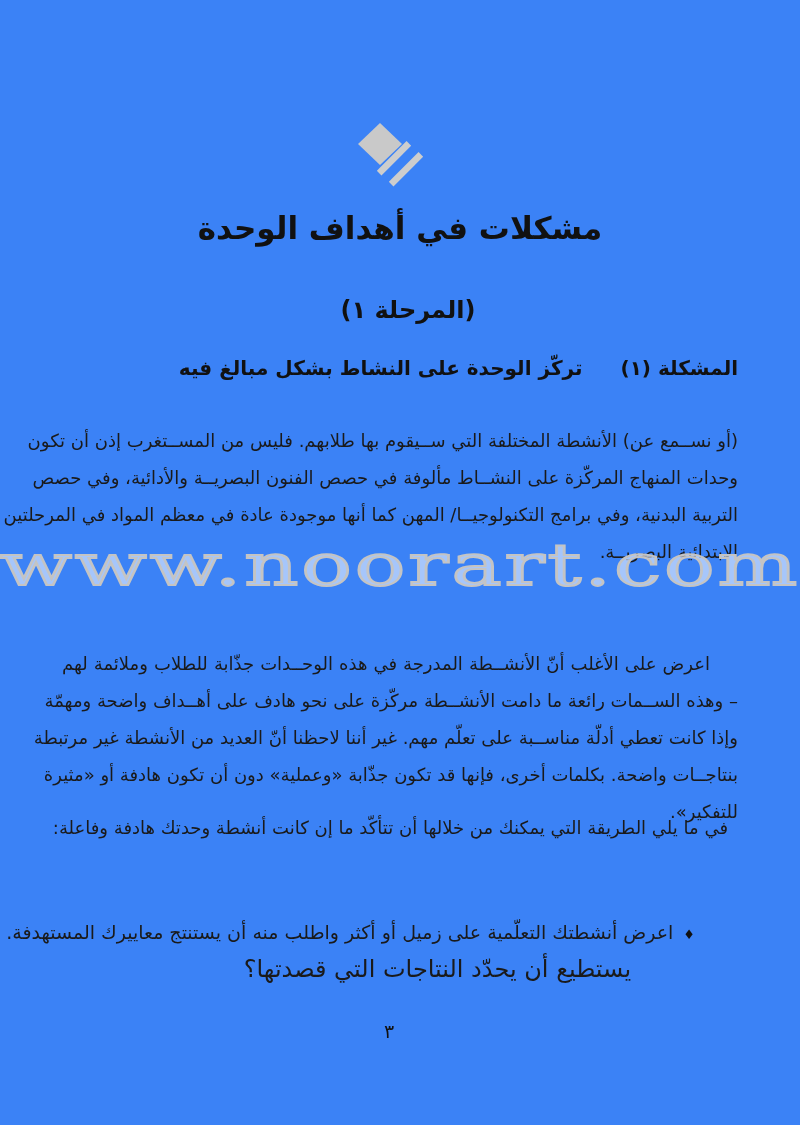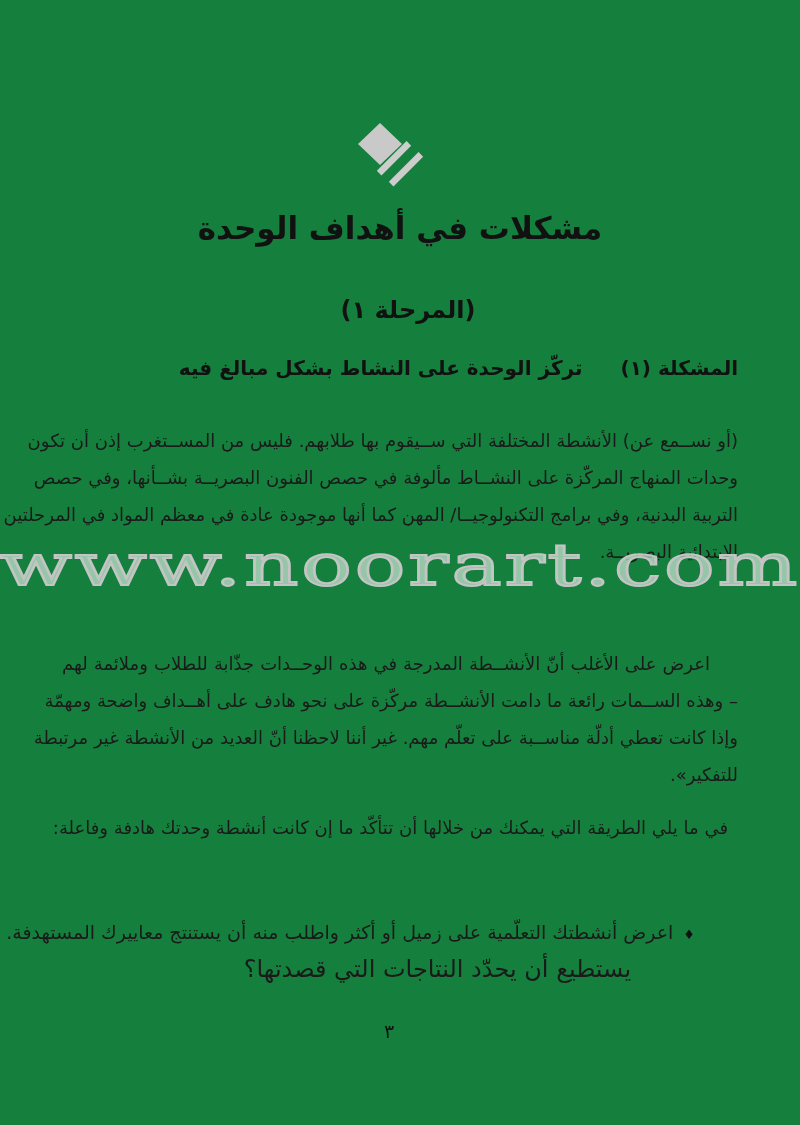--- a/index.html
+++ b/index.html
@@ -1,21 +1,21 @@
 <!DOCTYPE html>
 <html lang="ar"><head>
 <meta charset="utf-8">
 <style>
   html, body { margin: 0; padding: 0; background: #e8e8e8; }
   .page {
     position: relative;
     width: 800px;
     height: 1125px;
     margin: 0 auto;
-    background: #15803d;
+    background: #3b82f6;
     font-family: "DejaVu Sans", sans-serif;
     color: #1a1a1a;
     overflow: hidden;
   }
   .logo {
     position: absolute;
     top: 122px;
     left: 356px;
     width: 88px;
     height: 66px;
@@ -159,29 +159,30 @@
 
   <h2 class="subtitle">(المرحلة ١)</h2>
 
   <div class="problem-heading">
     <span>المشكلة (١)</span>
     <span>تركّز الوحدة على النشاط بشكل مبالغ فيه</span>
   </div>
 
   <div class="para para-1">
     <div class="line justify">(أو نســمع عن) الأنشطة المختلفة التي ســيقوم بها طلابهم. فليس من المســتغرب إذن أن تكون</div>
-    <div class="line justify">وحدات المنهاج المركّزة على النشــاط مألوفة في حصص الفنون البصريــة بشــأنها، وفي حصص</div>
+    <div class="line justify">وحدات المنهاج المركّزة على النشــاط مألوفة في حصص الفنون البصريــة والأدائية، وفي حصص</div>
     <div class="line justify">التربية البدنية، وفي برامج التكنولوجيــا/ المهن كما أنها موجودة عادة في معظم المواد في المرحلتين</div>
     <div class="line">الابتدائية البصريــة.</div>
   </div>
 
   <div class="para para-2">
     <div class="line justify indent">اعرض على الأغلب أنّ الأنشــطة المدرجة في هذه الوحــدات جذّابة للطلاب وملائمة لهم</div>
     <div class="line justify">– وهذه الســمات رائعة ما دامت الأنشــطة مركّزة على نحو هادف على أهــداف واضحة ومهمّة</div>
     <div class="line justify">وإذا كانت تعطي أدلّة مناســبة على تعلّم مهم. غير أننا لاحظنا أنّ العديد من الأنشطة غير مرتبطة</div>
+    <div class="line justify">بنتاجــات واضحة. بكلمات أخرى، فإنها قد تكون جذّابة «وعملية» دون أن تكون هادفة أو «مثيرة</div>
     <div class="line">للتفكير».</div>
   </div>
 
   <div class="para para-3">
     <div class="line small-indent">في ما يلي الطريقة التي يمكنك من خلالها أن تتأكّد ما إن كانت أنشطة وحدتك هادفة وفاعلة:</div>
   </div>
 
   <div class="bullet-item">
     <div class="bullet-line-1">
       <span class="bullet-marker">♦</span>

